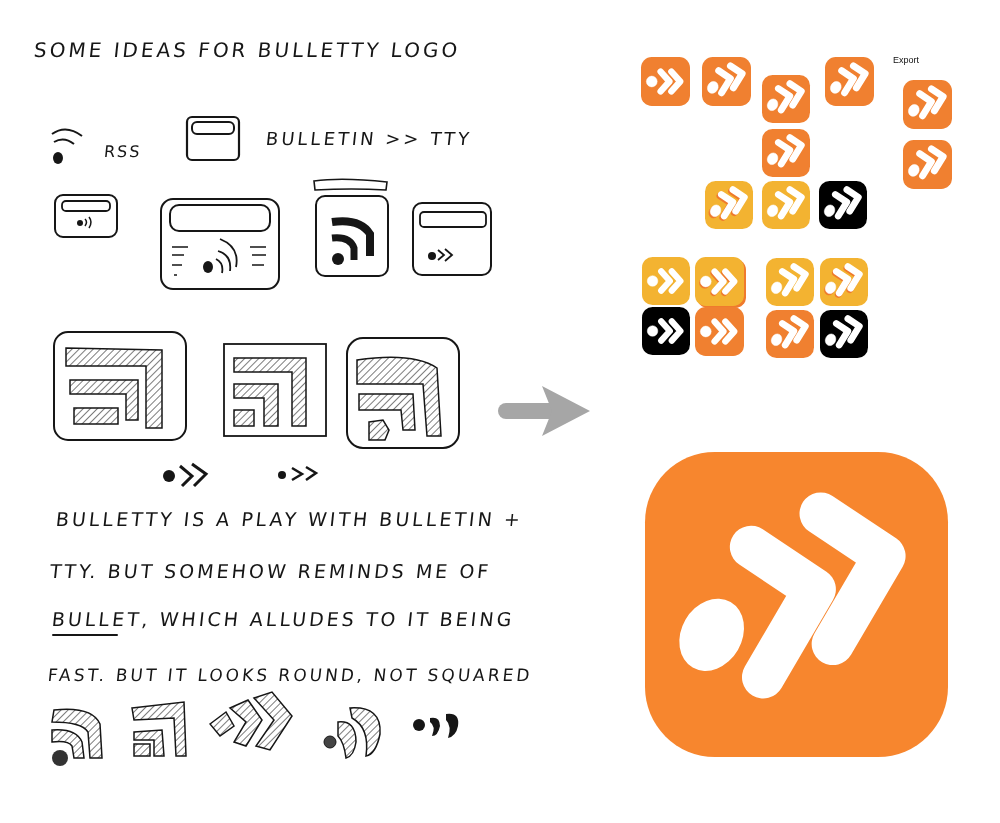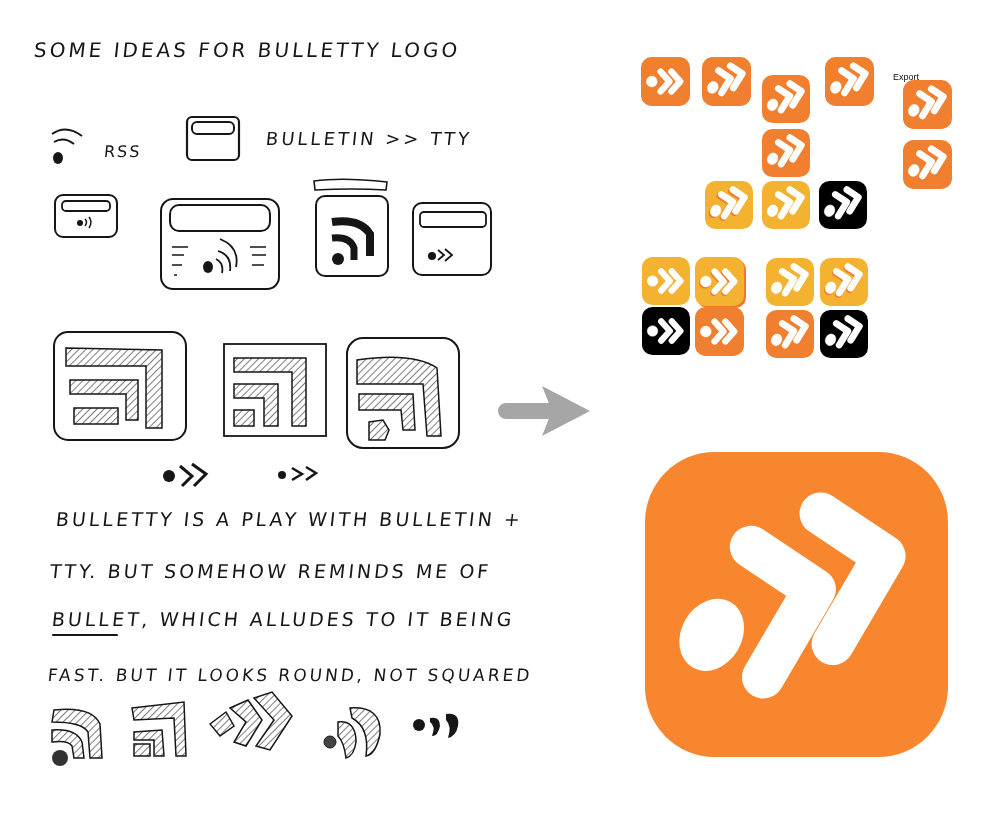--- a/index.html
+++ b/index.html
@@ -177,21 +177,21 @@
 </div>
 
 <div class="abs" style="left:496px;top:384px;">
   <svg width="98" height="54" viewBox="0 0 98 54">
     <rect x="2" y="19" width="60" height="16" rx="8" fill="#a6a6a6"></rect>
     <polygon points="46,2 94,27 46,52 56,27" fill="#a6a6a6"></polygon>
   </svg>
 </div>
 
 <div>
-  <div class="label" style="left:893px;top:72px;">Export</div>
+  <div class="label" style="left:893px;top:55px;">Export</div>
   <div class="label" style="left:642px;top:227px;margin-top:43px;">Tests</div>
 
   <div class="icon" style="left:641px;top:57px;width:49px;height:49px;background:#f08030;">
     <svg viewBox="0 0 100 100">
         <use href="#g-straight" fill="#fff" stroke="#fff"></use>
       </svg>
   </div>
   <div class="icon" style="left:702px;top:57px;width:49px;height:49px;background:#f08030;">
     <svg viewBox="0 0 100 100">
         <use href="#g-tilt" fill="#fff" stroke="#fff"></use>

